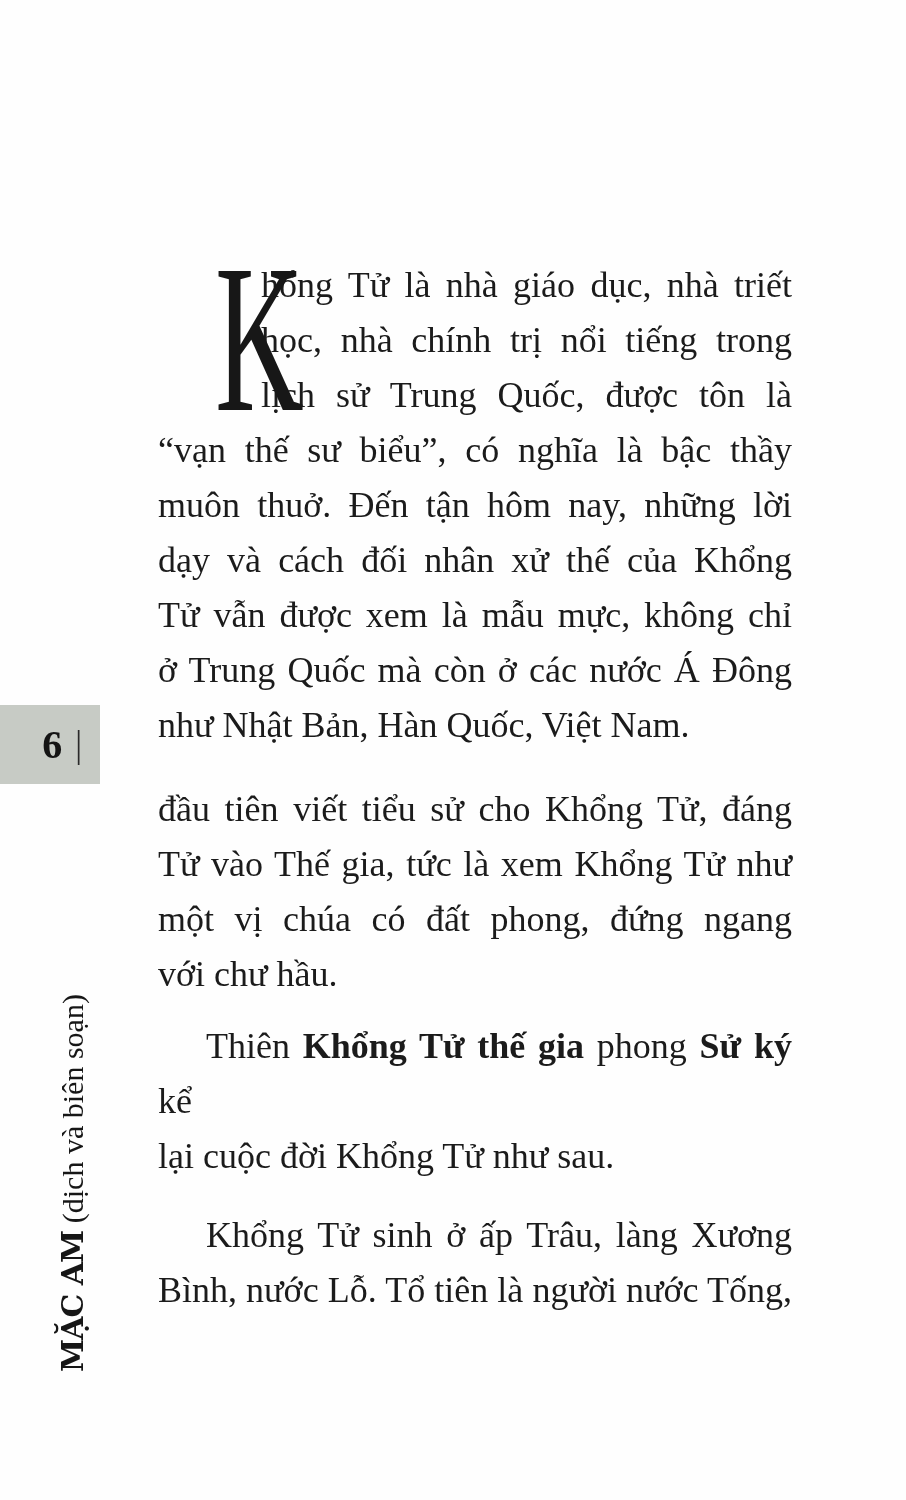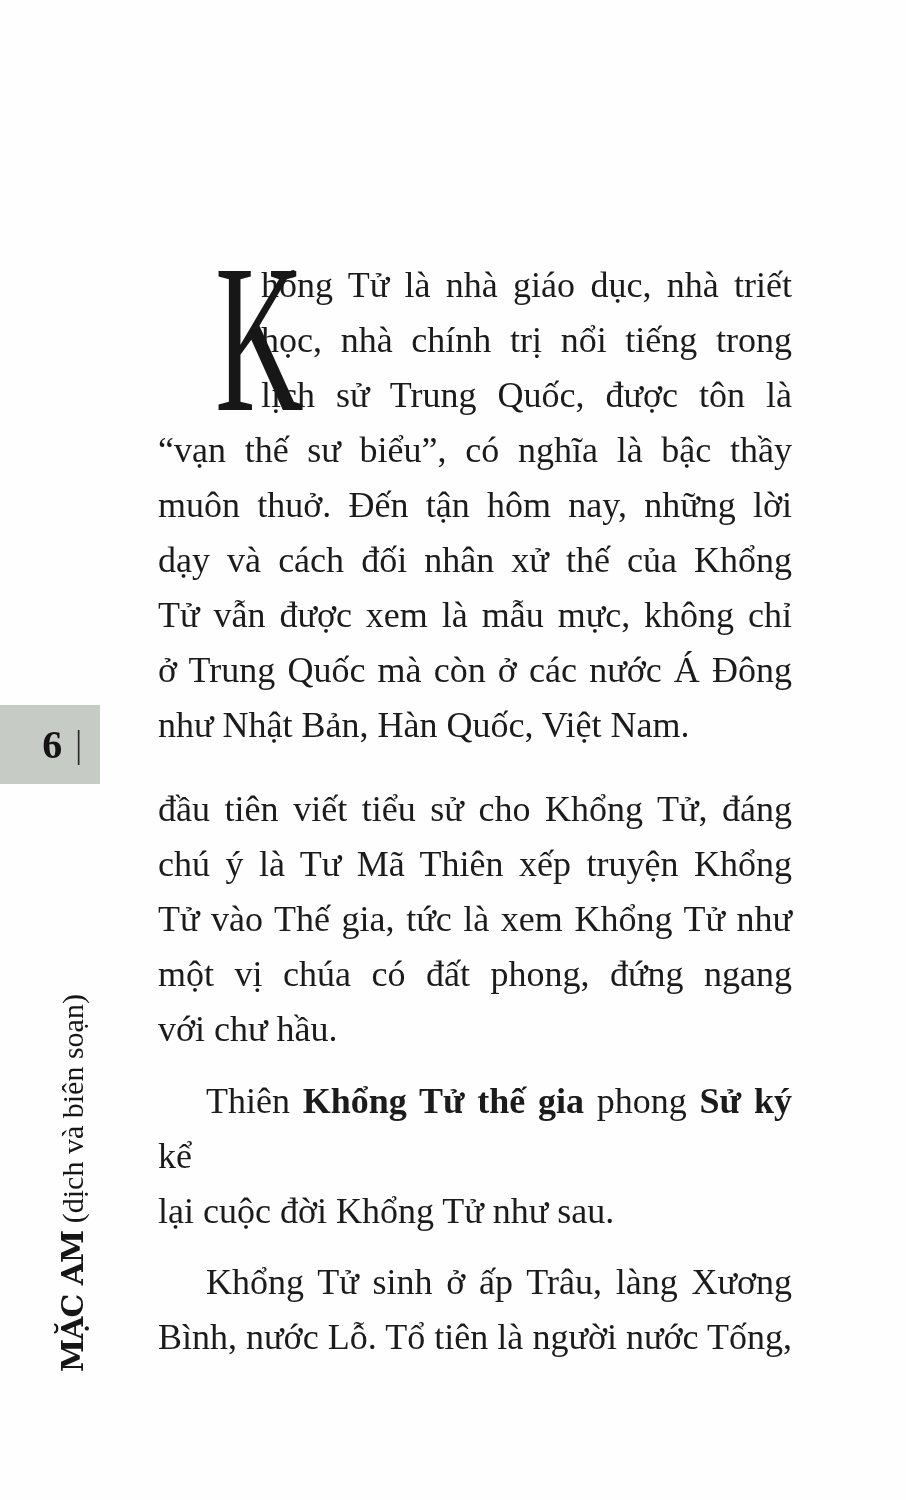--- a/index.html
+++ b/index.html
@@ -53,21 +53,21 @@
   .line{
     font-size:36px;line-height:55px;
     text-align:justify;text-align-last:justify;
     color:#1b1b1b;
   }
   .line.last{text-align-last:left;}
   .line.dc{margin-left:103px;}
   .line.ind{text-indent:48px;}
   .para-1{margin-top:29px;}
   .para-2{margin-top:17px;}
-  .para-3{margin-top:16px;}
+  .para-3{margin-top:24px;}
   .b{font-weight:bold;}
   .bi{font-weight:bold;}
 </style>
 </head>
 <body>
 
 <div class="page">
 
   <div class="pagenum-box">
     <span class="pagenum">6</span>
@@ -87,21 +87,20 @@
           <div class="line dc"><span>lịch sử Trung Quốc, được tôn là</span></div>
           <div class="line"><span>“vạn thế sư biểu”, có nghĩa là bậc thầy</span></div>
           <div class="line"><span>muôn thuở. Đến tận hôm nay, những lời</span></div>
           <div class="line"><span>dạy và cách đối nhân xử thế của Khổng</span></div>
           <div class="line"><span>Tử vẫn được xem là mẫu mực, không chỉ</span></div>
           <div class="line"><span>ở Trung Quốc mà còn ở các nước Á Đông</span></div>
           <div class="line last"><span>như Nhật Bản, Hàn Quốc, Việt Nam.</span></div>
         </div>
         <div class="para para-1">
           <div class="line"><span>đầu tiên viết tiểu sử cho Khổng Tử, đáng</span></div>
-          <div class="line"><span>chú ý là Tư Mã Thiên xếp truyện Khổng</span></div>
           <div class="line"><span>Tử vào Thế gia, tức là xem Khổng Tử như</span></div>
           <div class="line"><span>một vị chúa có đất phong, đứng ngang</span></div>
           <div class="line last"><span>với chư hầu.</span></div>
         </div>
         <div class="para para-2">
           <div class="line ind"><span>Thiên </span><span class="bi">Khổng Tử thế gia</span><span> phong </span><span class="b">Sử ký</span><span> kể</span></div>
           <div class="line last"><span>lại cuộc đời Khổng Tử như sau.</span></div>
         </div>
         <div class="para para-3">
           <div class="line ind"><span>Khổng Tử sinh ở ấp Trâu, làng Xương</span></div>

